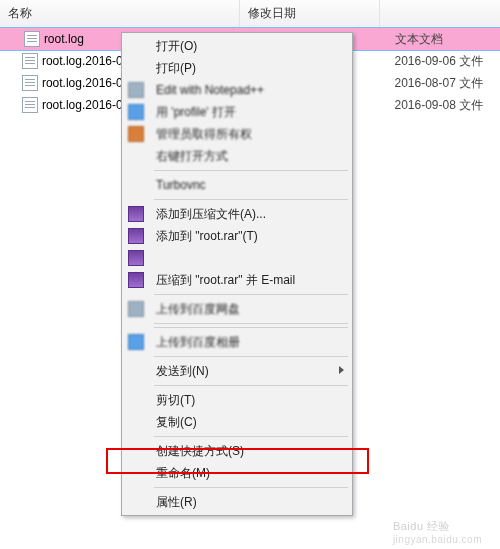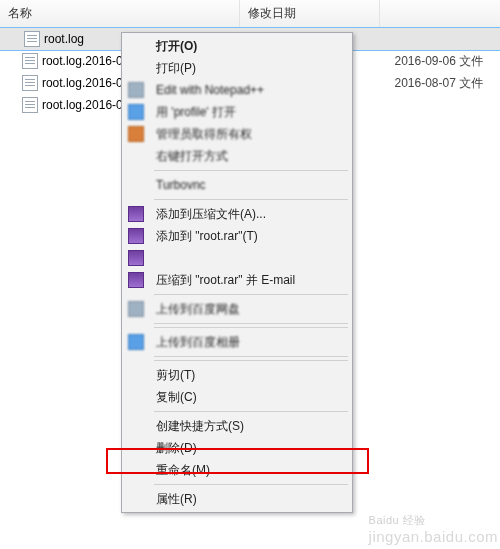--- a/index.html
+++ b/index.html
@@ -28,21 +28,21 @@
 .col-type { width: 110px; }
 
 
 .filelist { }
 .row {
   display: flex;
   align-items: center;
   height: 22px;
   padding-left: 22px;
 }
-.row.selected { background: #e5e5e5; outline: 1px solid #7abdff; padding-left: 24px; }
+.row.selected { background: #f9a8d4; outline: 1px solid #7abdff; padding-left: 24px; }
 .row .icon {
   width: 16px; height: 16px; margin-right: 4px;
   display: inline-block;
 }
 .icon-text {
   background: #fff;
   border: 1px solid #9aa6b2;
   position: relative;
 }
 .icon-text::before{
@@ -74,21 +74,21 @@
   align-items: center;
   height: 22px;
   padding-left: 32px;
   padding-right: 20px;
   color: #222;
   cursor: default;
 }
 .context-menu .mi .mi-icon {
   position: absolute; left: 4px; top: 3px; width: 16px; height: 16px;
 }
-.context-menu .mi.bold { font-weight: bold; text-align: right; }
+.context-menu .mi.bold { font-weight: normal; text-align: right; }
 .context-menu .mi .arrow {
   position: absolute; right: 6px; top: 6px;
   border-top: 4px solid transparent;
   border-bottom: 4px solid transparent;
   border-left: 5px solid #555;
 }
 .sep {
   height: 1px;
   background: #d0d0d0;
   margin: 3px 2px 3px 30px;
@@ -101,56 +101,58 @@
 }
 
 
 .ic-rar { background: linear-gradient(#6f3ea0,#9d6fd0); border:1px solid #5a2e88;}
 .ic-generic { background:#9fb2c3; border:1px solid #7e8fa0;}
 .ic-blue { background:#5aa0e6; border:1px solid #3a7fc2;}
 .ic-orange{ background:#d8803b; border:1px solid #b56222;}
 
 
 .watermark{
-  position:absolute; right:2px; bottom:4px;
+  position:absolute; right:18px; bottom:4px;
   font-size:11px; color:#cfcfcf; letter-spacing:.5px;
   font-family: Arial, sans-serif;
 }
-.watermark .sub{ display:block; font-size:15px; text-align:left; color:#d8d8d8;}
+.watermark .sub{ display:block; font-size:10px; text-align:left; color:#d8d8d8;}
 </style>
 </head>
 <body>
 
 <div class="header">
   <div class="col col-name">名称</div>
   <div class="col col-date">修改日期</div>
 </div>
 
 <div class="filelist">
   <div class="row selected">
     <span class="icon icon-text"></span>
     <span class="cell-name">root.log</span>
     <span class="cell-date">2016-09-09  8:51</span>
+    <span class="cell-type">文本文档</span>
   </div>
   <div class="row">
     <span class="icon icon-text"></span>
     <span class="cell-name">root.log.2016-0</span>
     <span class="cell-date">10:57</span>
     <span class="cell-type">2016-09-06 文件</span>
   </div>
   <div class="row">
     <span class="icon icon-text"></span>
     <span class="cell-name">root.log.2016-0</span>
     <span class="cell-date">17:03</span>
     <span class="cell-type">2016-08-07 文件</span>
   </div>
   <div class="row">
     <span class="icon icon-text"></span>
     <span class="cell-name">root.log.2016-0</span>
     <span class="cell-date">9:49</span>
+    <span class="cell-type">2016-09-08 文件</span>
   </div>
 </div>
 
 <div class="context-menu">
   <div class="gutter"></div>
 
   <div class="mi bold">
       <span>打开(O)</span>
     </div>
   <div class="mi">
@@ -201,35 +203,36 @@
   <div class="sep"></div>
 
   <div class="sep"></div>
 
   <div class="mi blur">
       <span class="mi-icon ic-blue"></span>
       <span>上传到百度相册</span>
     </div>
   <div class="sep"></div>
 
+  <div class="mi">
+      <span>发送到(N)</span>
+      <span class="arrow"></span>
+    </div>
   <div class="sep"></div>
 
   <div class="mi">
       <span>剪切(T)</span>
     </div>
   <div class="mi">
       <span>复制(C)</span>
     </div>
   <div class="sep"></div>
 
   <div class="mi">
       <span>创建快捷方式(S)</span>
-    </div>
-  <div class="mi">
-      <span>删除(D)</span>
     </div>
   <div class="mi">
       <span>重命名(M)</span>
     </div>
   <div class="sep"></div>
 
   <div class="mi">
       <span>属性(R)</span>
     </div>
 </div>

